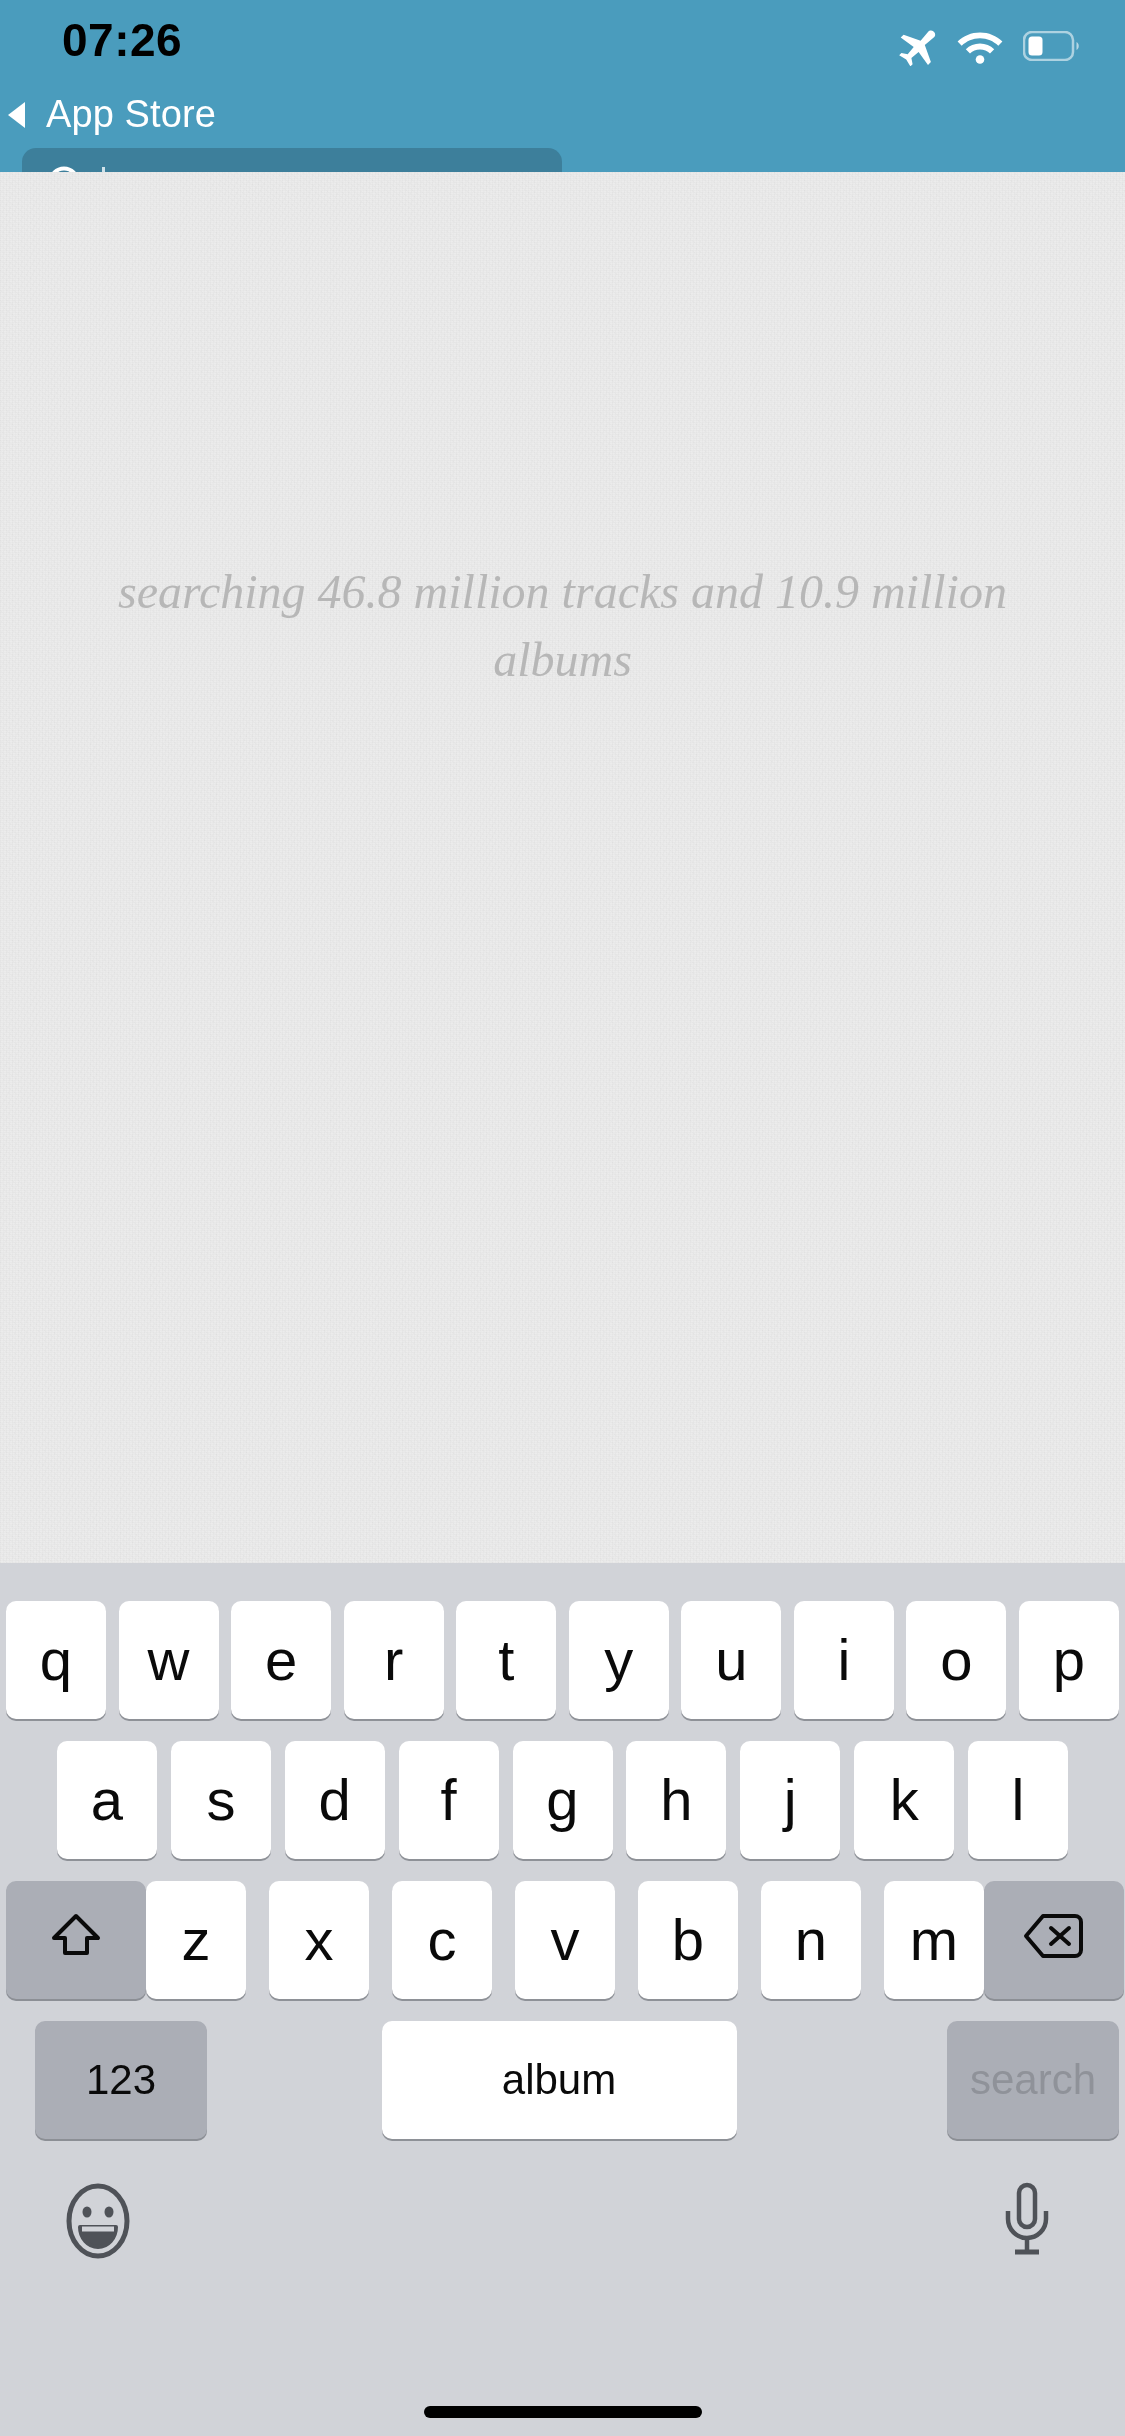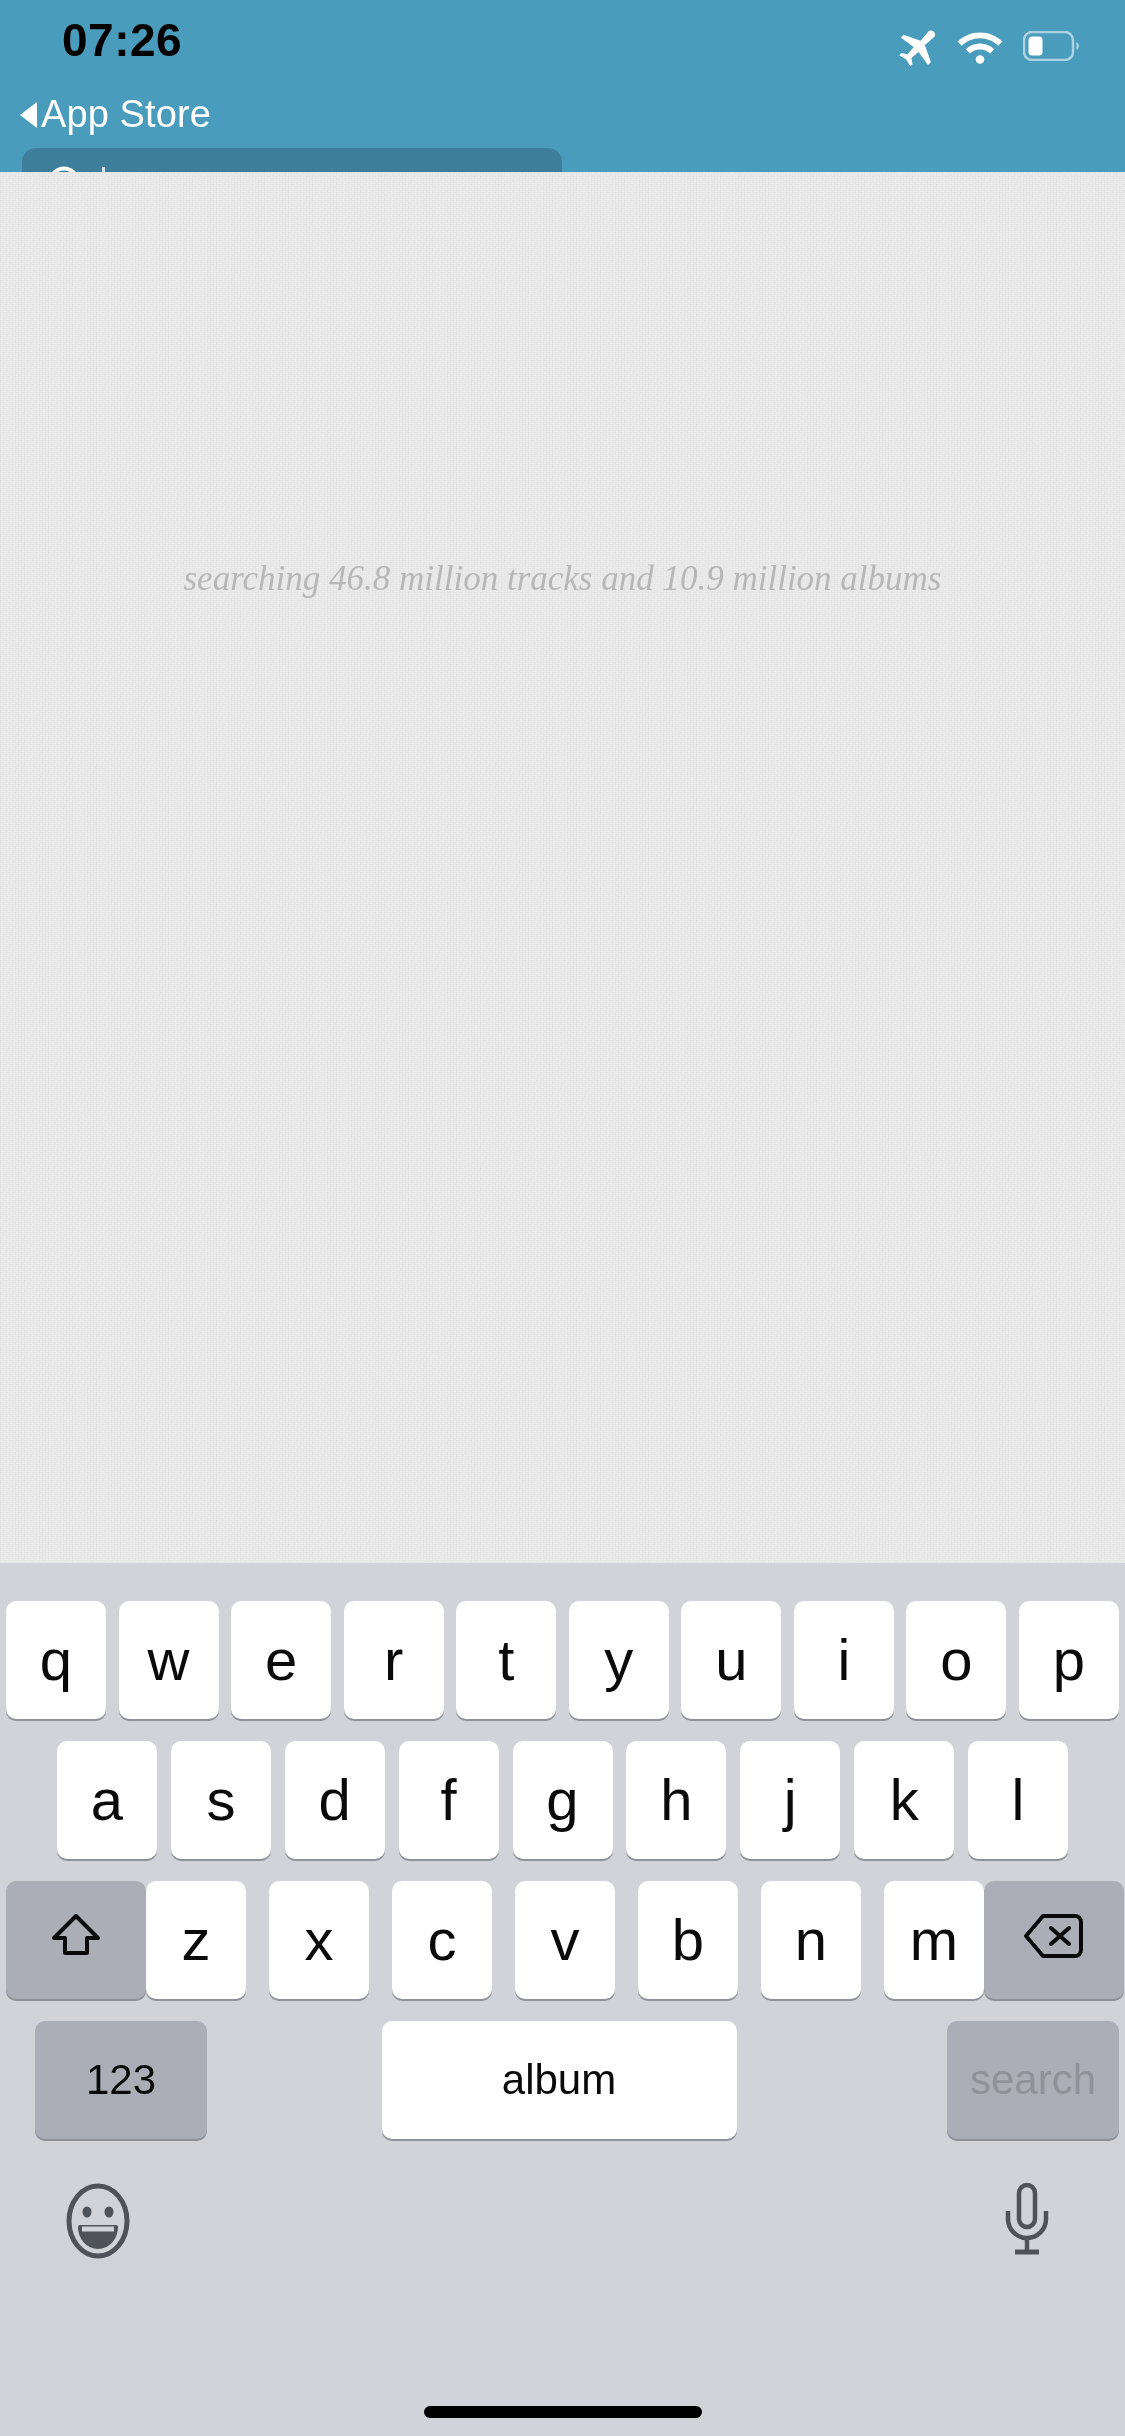--- a/index.html
+++ b/index.html
@@ -47,24 +47,24 @@
     right: 44px; top: 26px;
     display: flex;
     align-items: center;
     gap: 20px;
   }
   .sicon { display: block; }
 
   
   #backlink {
     position: absolute;
-    left: 20px; top: 92px;
-    display: flex;
-    align-items: center;
-    gap: 4px;
+    left: 8px; top: 92px;
+    display: flex;
+    align-items: center;
+    gap: 21px;
     height: 44px;
     justify-content: space-between;
   }
   #back-arrow {
     width: 0; height: 0;
     border-top: 13px solid transparent;
     border-bottom: 13px solid transparent;
     border-right: 17px solid #ffffff;
     margin-top: 1px;
   }
@@ -129,29 +129,29 @@
     background-image:
       repeating-linear-gradient(0deg, rgba(0,0,0,0.016) 0 1px, rgba(255,255,255,0.02) 1px 2px),
       repeating-linear-gradient(90deg, rgba(0,0,0,0.014) 0 1px, rgba(255,255,255,0.018) 1px 3px),
       repeating-linear-gradient(37deg, rgba(0,0,0,0.010) 0 1px, rgba(255,255,255,0) 1px 4px),
       repeating-linear-gradient(117deg, rgba(0,0,0,0.009) 0 1px, rgba(255,255,255,0) 1px 5px);
     overflow: hidden;
   }
   #empty-message {
     position: absolute;
     left: 50%;
-    top: 365px;
+    top: 386px;
     transform: translateX(-50%);
     width: 1010px;
     text-align: center;
     color: #b7b7b7;
     font-family: "Liberation Serif", "DejaVu Serif", serif;
     font-style: italic;
-    font-size: 35px;
-    line-height: 84px;
+    font-size: 48px;
+    line-height: 68px;
   }
 
   
   #keyboard {
     position: absolute;
     left: 0; top: 1563px;
     width: 1125px;
     height: 873px;
     background: #d1d3d8;
   }

